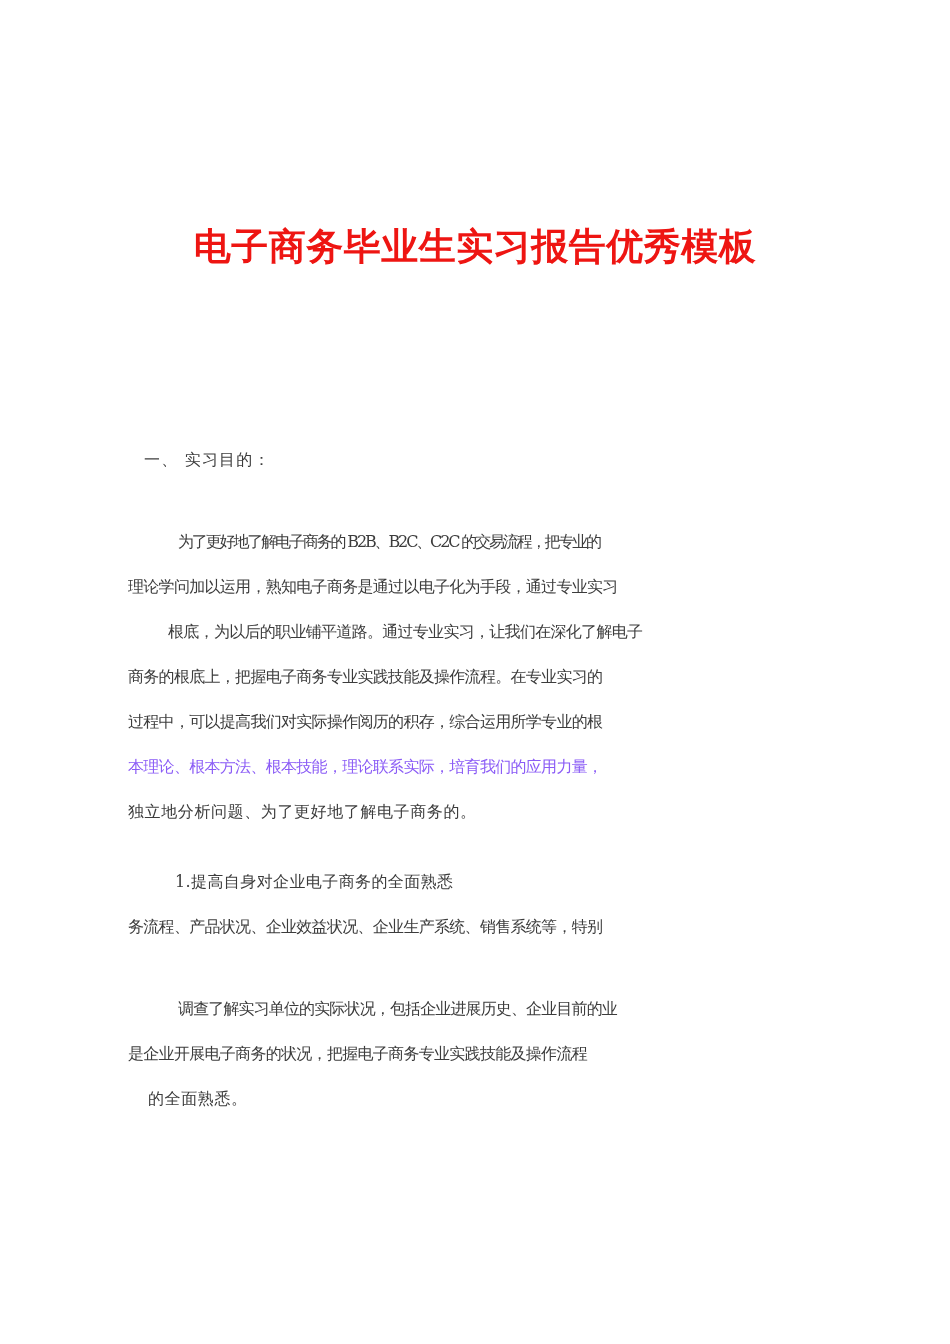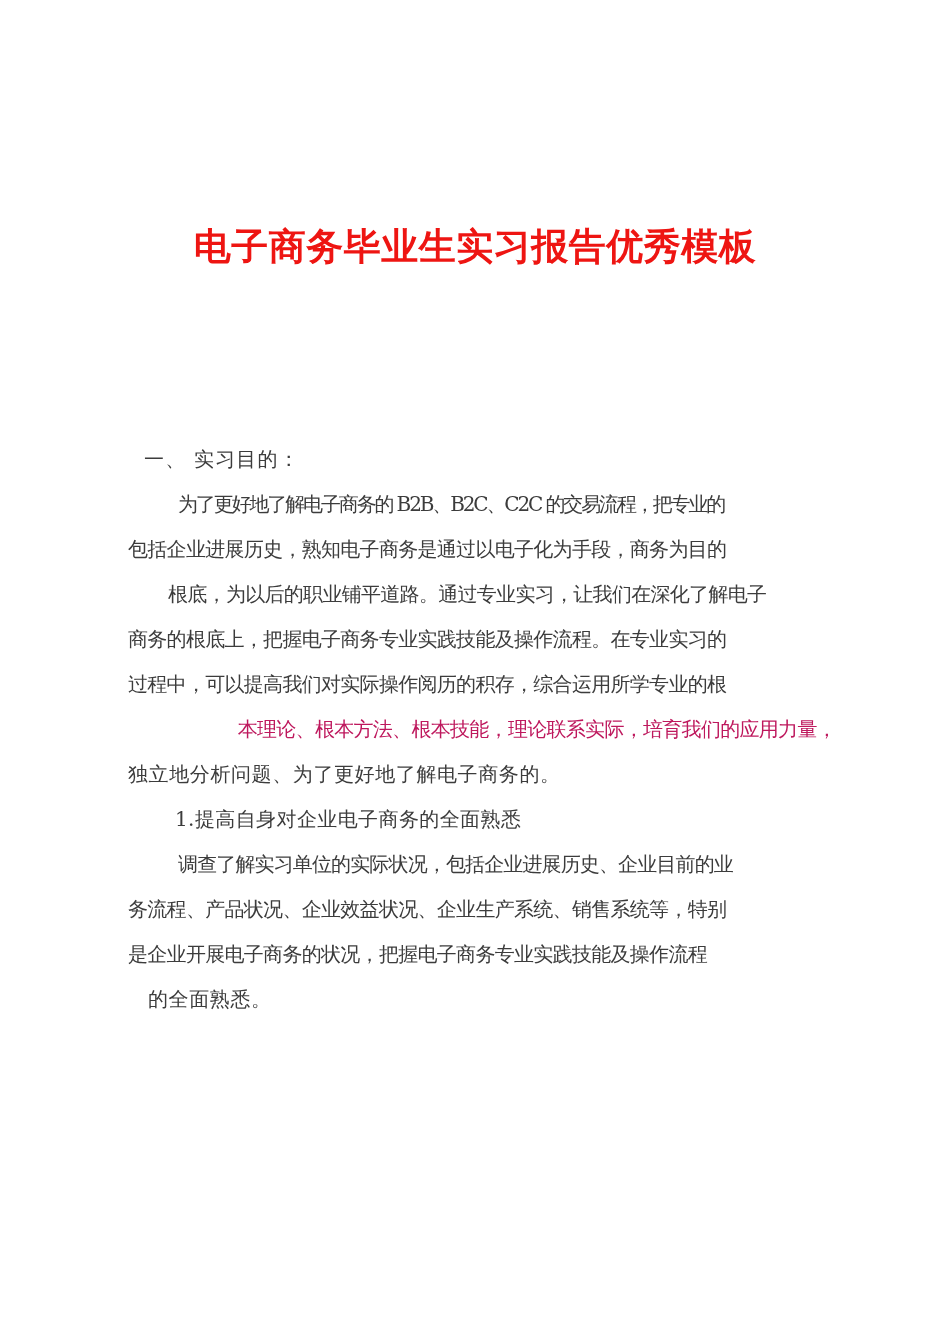--- a/index.html
+++ b/index.html
@@ -46,65 +46,67 @@
   .body-block {
     position: absolute;
     left: 128px;
     top: 437px;
     width: 708px;
   }
 
   .line {
     color: #3c3c3c;
     font-family: "DejaVu Serif", "Liberation Serif", serif;
-    font-size: 20px;
+    font-size: 16px;
     line-height: 45px;
     height: 45px;
     letter-spacing: 0.6px;
     white-space: nowrap;
     font-weight: 400;
   }
 
   
   .line.heading-cn {
     padding-left: 16px;
     letter-spacing: 1.2px;
   }
 
   
   .line.indent2 {
     padding-left: 50px;
+    margin-top: 37px;
   }
 
   
   .line.subheading {
     padding-left: 47px;
     letter-spacing: 0.4px;
+    margin-top: 25px;
   }
 </style>
 </head>
 <body>
 
 <div class="page" style="background: rgb(255, 255, 255);">
 
   <h1 class="doc-title" style="color: rgb(238, 21, 18);">电子商务毕业生实习报告优秀模板</h1>
 
   <div class="body-block">
 
     <div class="line heading-cn" style="color: rgb(60, 60, 60);">一、 实习目的：</div>
 
     <div class="line indent2" style="color: rgb(60, 60, 60); letter-spacing: -2.13529px;">为了更好地了解电子商务的 B2B、B2C、C2C 的交易流程，把专业的</div>
-    <div class="line" style="color: rgb(60, 60, 60); letter-spacing: -0.7px;">包括企业进展历史，熟知电子商务是通过以电子化为手段，商务为目的</div>
+    <div class="line" style="color: rgb(60, 60, 60); letter-spacing: -0.7px;">理论学问加以运用，熟知电子商务是通过以电子化为手段，通过专业实习</div>
     <div class="line" style="color: rgb(60, 60, 60); letter-spacing: -0.7px; margin-left: 40px;">根底，为以后的职业铺平道路。通过专业实习，让我们在深化了解电子</div>
     <div class="line" style="color: rgb(60, 60, 60); letter-spacing: -0.7px;">商务的根底上，把握电子商务专业实践技能及操作流程。在专业实习的</div>
     <div class="line" style="color: rgb(60, 60, 60); letter-spacing: -0.7px;">过程中，可以提高我们对实际操作阅历的积存，综合运用所学专业的根</div>
-    <div class="line" style="color: #be185d; letter-spacing: -0.7px; text-align: right;">本理论、根本方法、根本技能，理论联系实际，培育我们的应用力量，</div>
+    <div class="line" style="color: #8b5cf6; letter-spacing: -0.7px;">本理论、根本方法、根本技能，理论联系实际，培育我们的应用力量，</div>
     <div class="line" style="color: rgb(60, 60, 60);">独立地分析问题、为了更好地了解电子商务的。</div>
 
     <div class="line subheading" style="color: rgb(60, 60, 60);">1.提高自身对企业电子商务的全面熟悉</div>
 
+    <div class="line" style="color: rgb(60, 60, 60); letter-spacing: -0.7px;">务流程、产品状况、企业效益状况、企业生产系统、销售系统等，特别</div>
     <div class="line indent2" style="color: rgb(60, 60, 60); letter-spacing: -0.864286px;">调查了解实习单位的实际状况，包括企业进展历史、企业目前的业</div>
-    <div class="line" style="color: rgb(60, 60, 60); letter-spacing: -0.7px;">务流程、产品状况、企业效益状况、企业生产系统、销售系统等，特别</div>
     <div class="line" style="color: rgb(60, 60, 60); letter-spacing: -0.7px;">是企业开展电子商务的状况，把握电子商务专业实践技能及操作流程</div>
     <div class="line" style="color: rgb(60, 60, 60); margin-left: 20px;">的全面熟悉。</div>
 
   </div>
 </div>
 
 </body></html>

